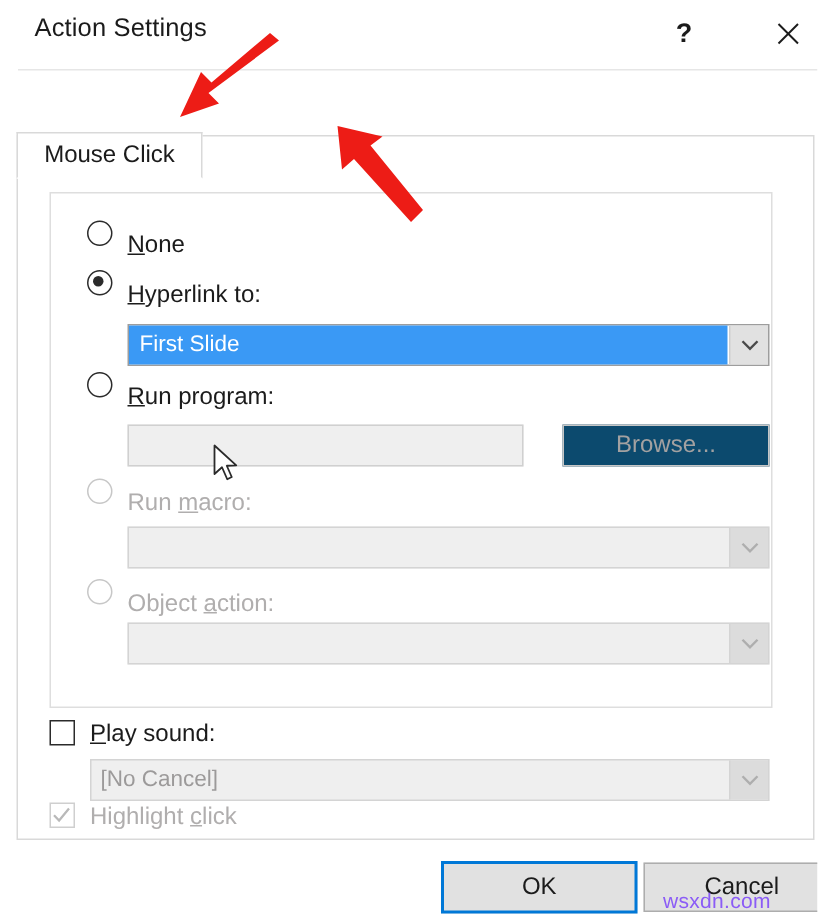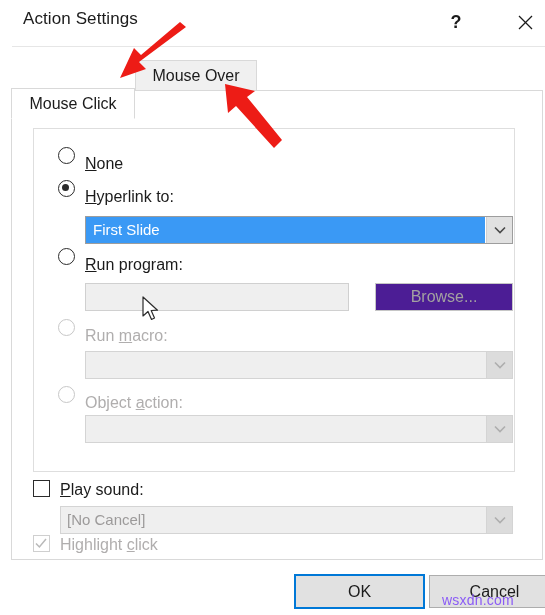--- a/index.html
+++ b/index.html
@@ -189,21 +189,21 @@
   .btn {
     position: absolute;
     box-sizing: border-box;
     background: #e1e1e1;
     border: 1px solid #adadad;
     font-size: 16px;
     color: #1b1b1b;
     text-align: center;
     white-space: nowrap;
   }
-  .btn.disabled { color: #a3a1a1; border-color: #c6c6c6; background: #4c1d95;}
+  .btn.disabled { color: #a3a1a1; border-color: #c6c6c6; background: #0c4a6e;}
   .btn-default {
     border: 2px solid #0078d7;
     background: #e1e1e1;
   }
 
   
   .checkbox {
     position: absolute;
     width: 17px; height: 17px;
     box-sizing: border-box;
@@ -246,23 +246,20 @@
           <line x1="1" y1="1" x2="14" y2="14" stroke="#1b1b1b" stroke-width="1.3"></line>
           <line x1="14" y1="1" x2="1" y2="14" stroke="#1b1b1b" stroke-width="1.3"></line>
         </svg>
       </span>
     </div>
   </div>
 
   <div class="tabstrip">
     <div class="tab tab-active">
       <span>Mouse Click</span>
-    </div>
-    <div class="tab tab-inactive">
-      <span>Mouse Over</span>
     </div>
   </div>
 
   <div class="tabpanel">
 
     <div class="groupbox"></div>
 
     <div class="radio" style="left:46px; top:56px;"></div>
     <div class="ctl-label" style="left:73px; top:64px;"><span class="ul">N</span>one</div>
 

